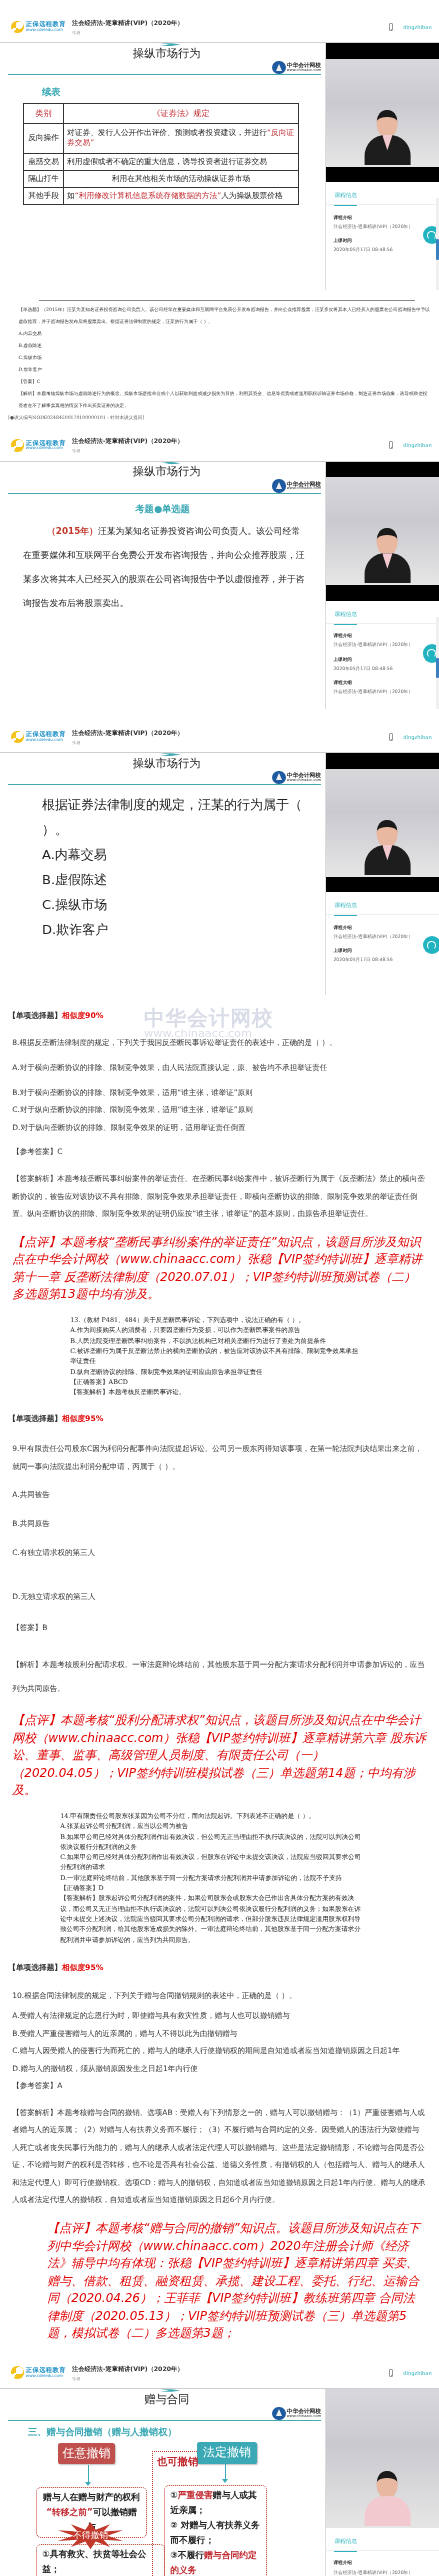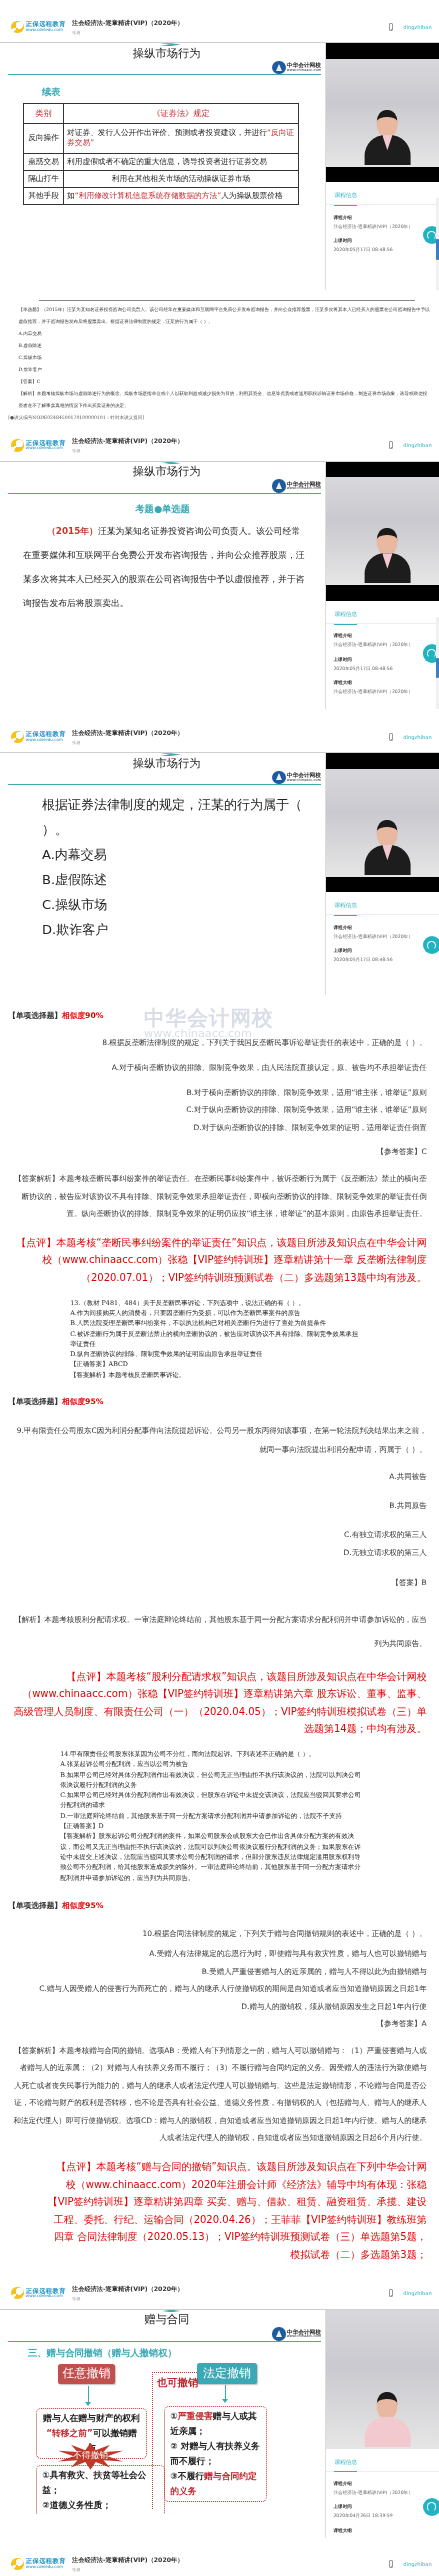--- a/index.html
+++ b/index.html
@@ -151,24 +151,24 @@
 
   
   .doc-block { padding: 3.1px 8.2px; }
   .doc-small { font-family: "DejaVu Serif", "Liberation Serif", serif; font-size: 4.6px; color: #333; line-height: 12px; }
   .doc-small p { text-indent: 0; }
   .doc-small .indent { padding-left: 10.3px; }
   .doc-divider { border-top: 0.5px solid #888; margin: 0 15.5px 0 31px; }
 
   .q-type { font-size: 7.7px; font-weight: bold; color: #333; }
   .q-type .sim { color: #e00000; }
-  .article { font-size: 7.5px; color: #333; line-height: 13.4px; padding: 0 4.1px; text-align: right; }
+  .article { font-size: 7.5px; color: #333; line-height: 13.4px; padding: 0 4.1px; }
   .article p { margin-bottom: 11.3px; }
   .article .tight { margin-bottom: 4.1px; }
-  .comment { color: #e00000; font-size: 10px; line-height: 13.4px; }
+  .comment { color: #e00000; font-size: 12px; line-height: 13.4px; font-style: italic; }
 
   .book-excerpt {
     font-family: "DejaVu Serif", "Liberation Serif", serif;
     font-size: 6.4px; color: #222; line-height: 10.3px;
     padding-left: 62px; padding-right: 67px;
   }
 
   .watermark {
     position: absolute; pointer-events: none; color: rgba(170,180,205,0.45);
     font-weight: bold; line-height: 1;
@@ -444,21 +444,21 @@
       <div>【答案解析】本题考核反垄断民事诉讼。</div>
     </div>
   </div>
 
   <div class="doc-block" style="position:relative;margin-top:10.3px;">
     <div class="q-type" style="margin-bottom:15.5px;"><span>【单项选择题】</span><span class="sim">相似度95%</span></div>
     <div class="article">
       <p style="line-height:18.5px;">9.甲有限责任公司股东C因为利润分配事件向法院提起诉讼。公司另一股东丙得知该事项，在第一轮法院判决结果出来之前，就同一事向法院提出利润分配申请，丙属于（  ）。</p>
       <p style="margin-bottom:15.5px;">A.共同被告</p>
       <p style="margin-bottom:15.5px;">B.共同原告</p>
-      <p style="margin-bottom:4px;">C.有独立请求权的第三人</p>
+      <p style="margin-bottom:31px;">C.有独立请求权的第三人</p>
       <p style="margin-bottom:17.5px;">D.无独立请求权的第三人</p>
       <p style="margin-bottom:18.5px;">【答案】B</p>
       <p style="line-height:24px;">【解析】本题考核股利分配请求权。一审法庭辩论终结前，其他股东基于同一分配方案请求分配利润并申请参加诉讼的，应当列为共同原告。</p>
       <p class="comment" style="line-height:17.5px;">【点评】本题考核“股利分配请求权”知识点，该题目所涉及知识点在中华会计网校（www.chinaacc.com）张稳【VIP签约特训班】逐章精讲第六章  股东诉讼、董事、监事、高级管理人员制度、有限责任公司（一）（2020.04.05）；VIP签约特训班模拟试卷（三）单选题第14题；中均有涉及。</p>
     </div>
     <div class="book-excerpt" style="padding-left:52px;">
       <div>14.甲有限责任公司股东张某因为公司不分红，而向法院起诉。下列表述不正确的是（   ）。</div>
       <div>A.张某起诉公司分配利润，应当以公司为被告</div>
       <div>B.如果甲公司已经对具体分配利润作出有效决议，但公司无正当理由拒不执行该决议的，法院可以判决公司依决议履行分配利润的义务</div>
       <div>C.如果甲公司已经对具体分配利润作出有效决议，但股东在诉讼中未提交该决议，法院应当驳回其要求公司分配利润的请求</div>

